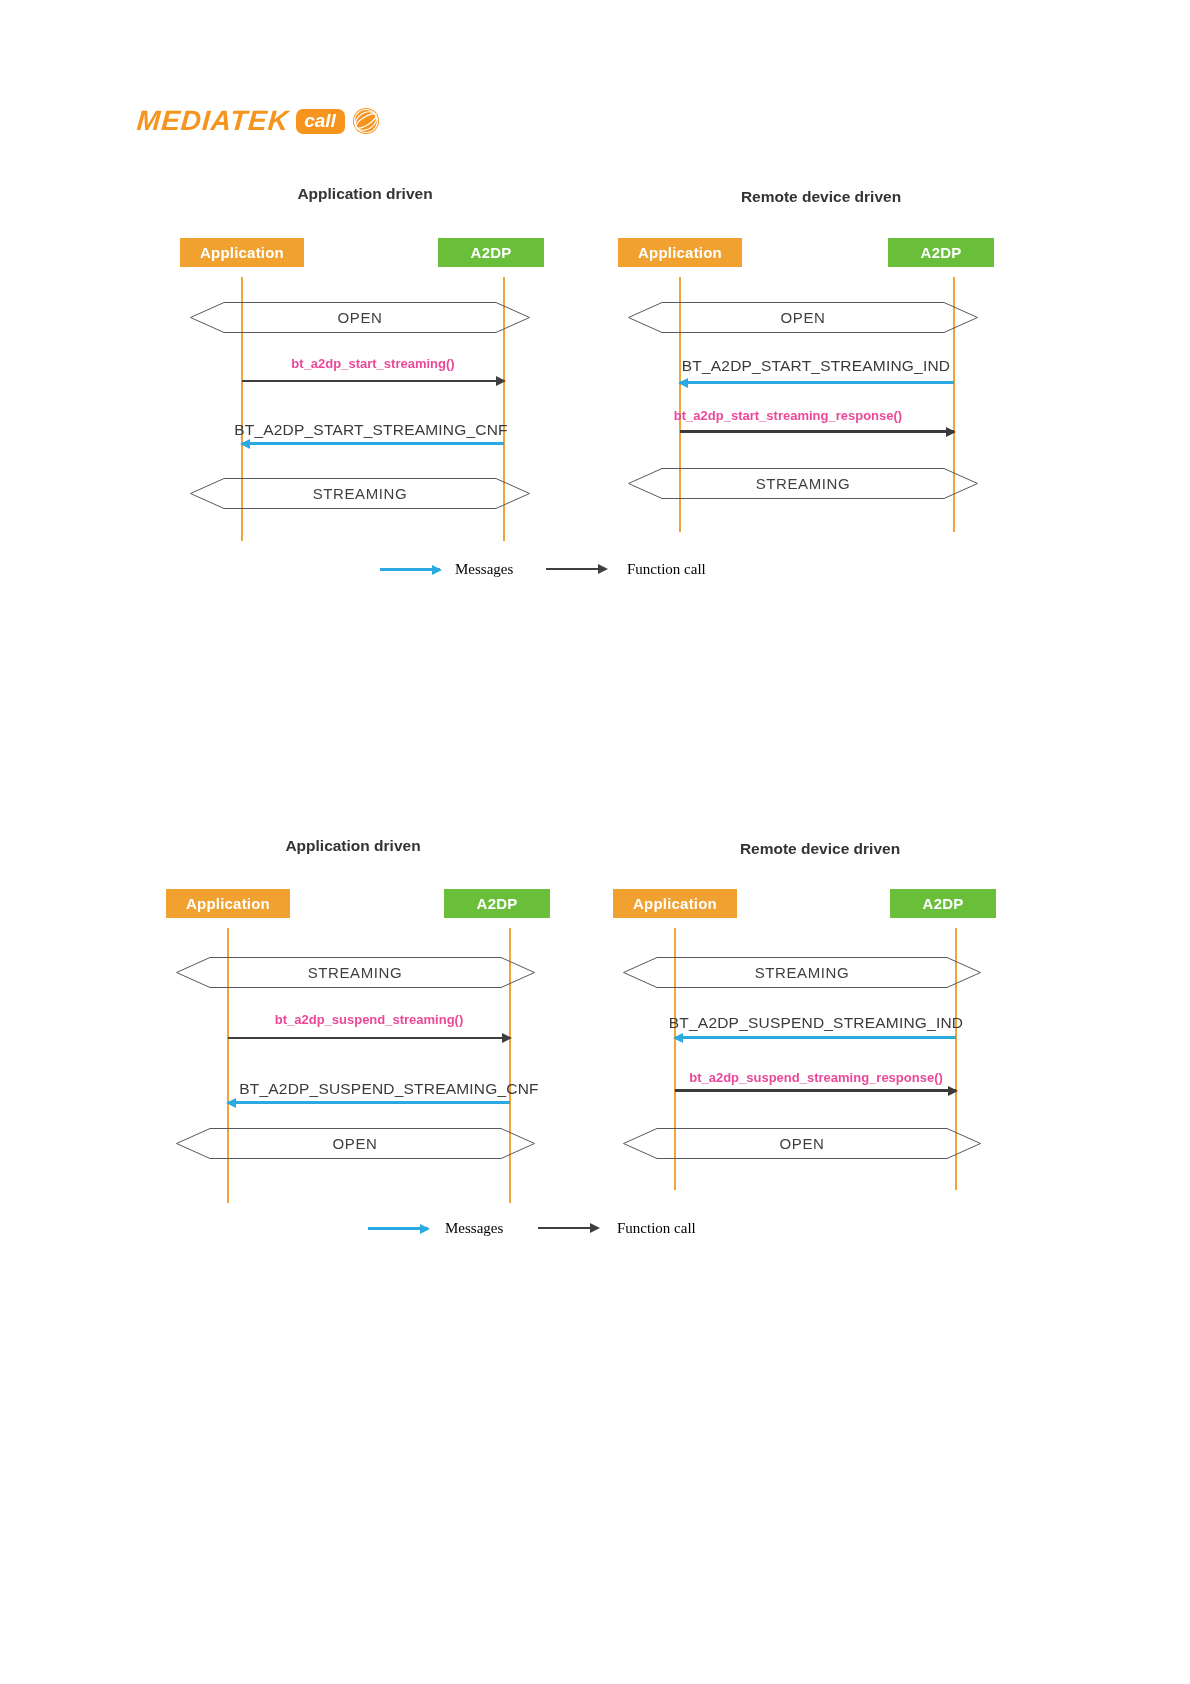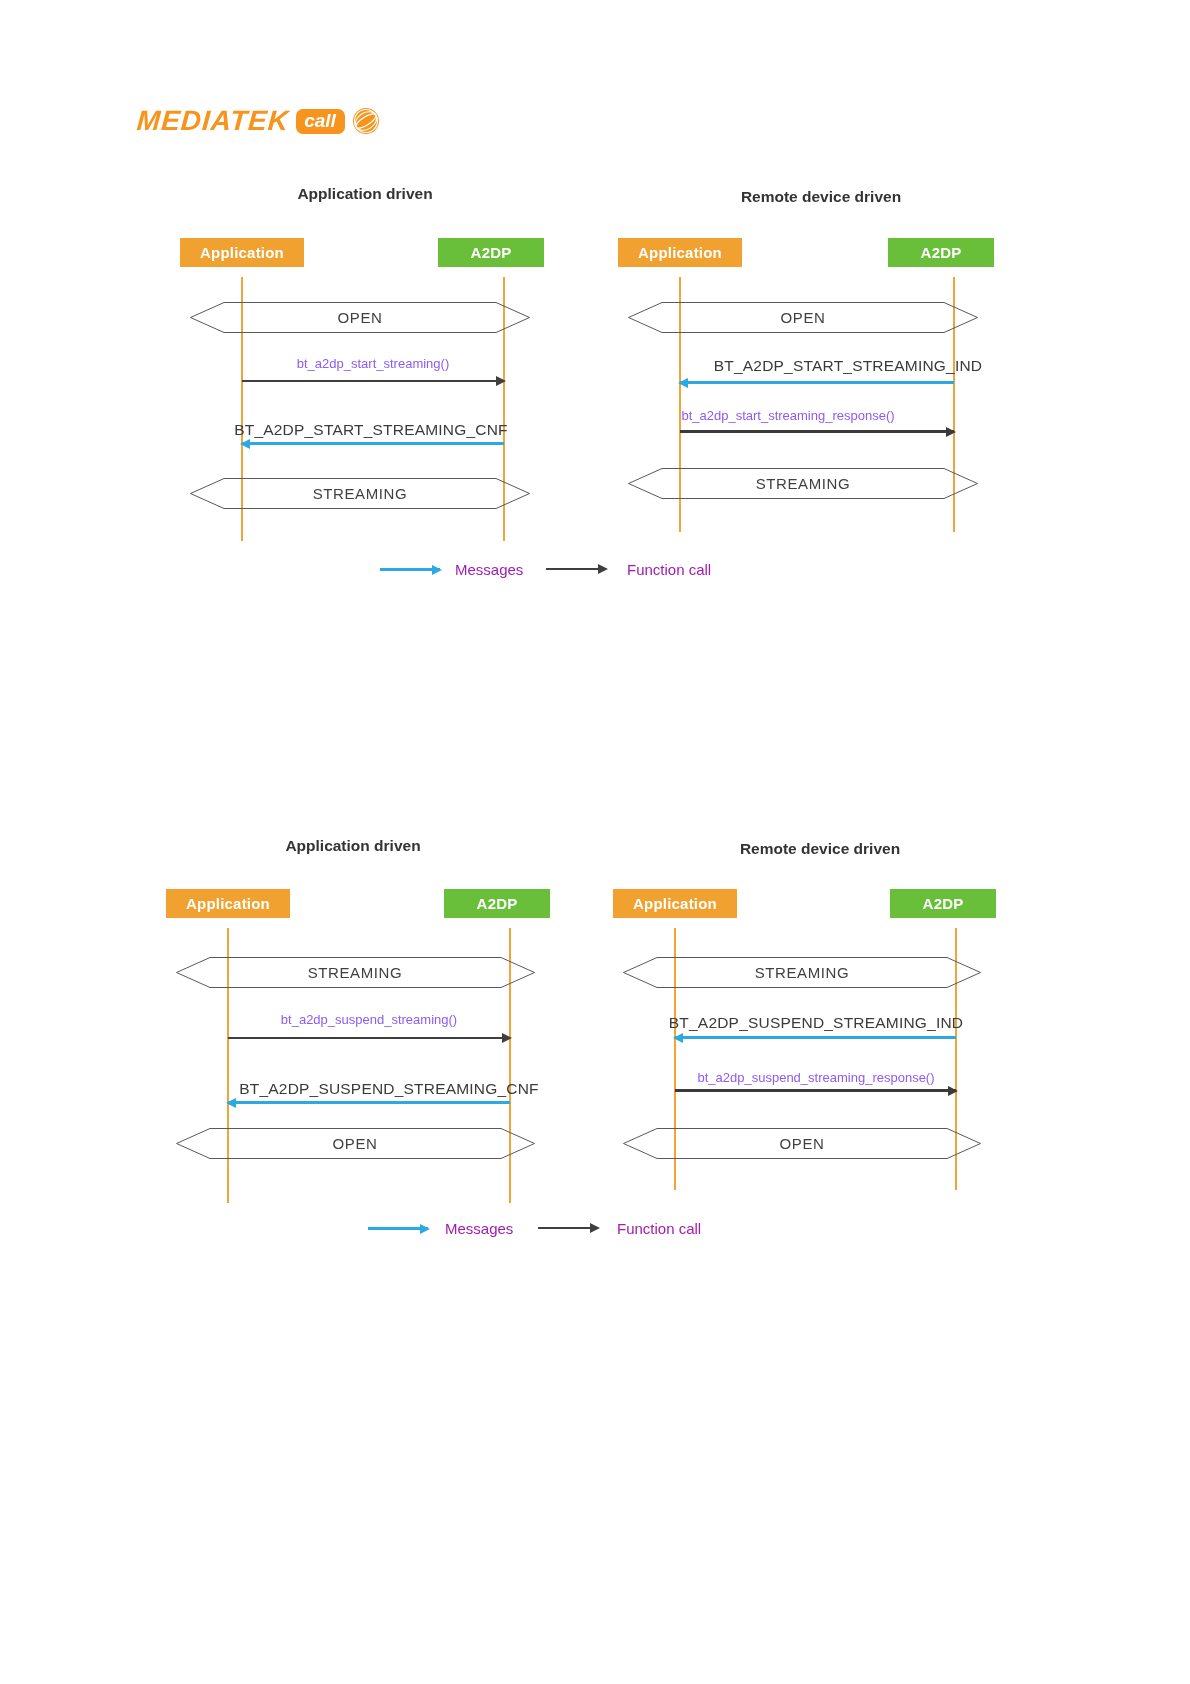--- a/index.html
+++ b/index.html
@@ -29,33 +29,33 @@
   
   .hex{position:absolute;overflow:visible;}
   .hex polygon{fill:none;stroke:#58595B;stroke-width:1;}
   .hex-label{position:absolute;transform:translateX(-50%);white-space:nowrap;
              font-size:15px;color:#3F3F3F;letter-spacing:.6px;}
 
   
   .msg-big{position:absolute;transform:translateX(-50%);white-space:nowrap;
            font-size:15.5px;color:#3A3A3A;letter-spacing:.2px;}
   .msg-small{position:absolute;transform:translateX(-50%);white-space:nowrap;
-             font-size:13px;color:#8b5cf6;}
+             font-size:13px;color:#ec4899;font-weight:bold;}
 
   
   .arrow{position:absolute;background-color:currentColor;}
   .arrow.blue{color:#2BA9E1;height:3px;}
   .arrow.black{color:#3F3F3F;height:2px;}
   .arrow.black-thick{color:#3A3A3A;height:3px;}
   .arrow i{position:absolute;top:50%;transform:translateY(-50%);width:0;height:0;
            border-top:5px solid transparent;border-bottom:5px solid transparent;}
   .arrow.to-right i{right:-2px;border-left:10px solid;}
   .arrow.to-left i{left:-2px;border-right:10px solid;}
 
-  .legend-label{position:absolute;white-space:nowrap;font-size:15px;color:#a21caf;}
+  .legend-label{position:absolute;white-space:nowrap;font-size:15px;color:#000000;font-family:Liberation Serif, serif;}
 </style>
 </head>
 <body>
 
 <div class="canvas">
 
   <div class="logo">
     <span class="logo-brand">MEDIATEK</span>
     <span class="logo-badge">call</span>
     <svg width="28" height="28" viewBox="0 0 28 28">
@@ -101,21 +101,21 @@
     <div class="lifeline" style="left:679px;top:277px;height:255px"></div>
     <div class="lifeline" style="left:953px;top:277px;height:255px"></div>
     <div class="actor app" style="left:618px;top:238px">Application</div>
     <div class="actor a2dp" style="left:888px;top:238px">A2DP</div>
 
     <svg class="hex" style="left:628px;top:302px" width="350" height="31">
       <polygon points="0.5,15.5 34,0.5 316,0.5 349.5,15.5 316,30.5 34,30.5"></polygon>
       </svg>
     <div class="hex-label" style="left:803px;top:309px">OPEN</div>
 
-    <div class="msg-big" style="left:848px;top:357px">BT_A2DP_START_STREAMING_IND</div>
+    <div class="msg-big" style="left:816px;top:357px">BT_A2DP_START_STREAMING_IND</div>
     <div class="arrow blue to-left" style="left:680px;top:381px;width:274px">
         <i></i>
       </div>
 
     <div class="msg-small" style="left:788px;top:408px">bt_a2dp_start_streaming_response()</div>
     <div class="arrow black-thick to-right" style="left:680px;top:430px;width:274px">
         <i></i>
       </div>
 
     <svg class="hex" style="left:628px;top:468px" width="350" height="31">

